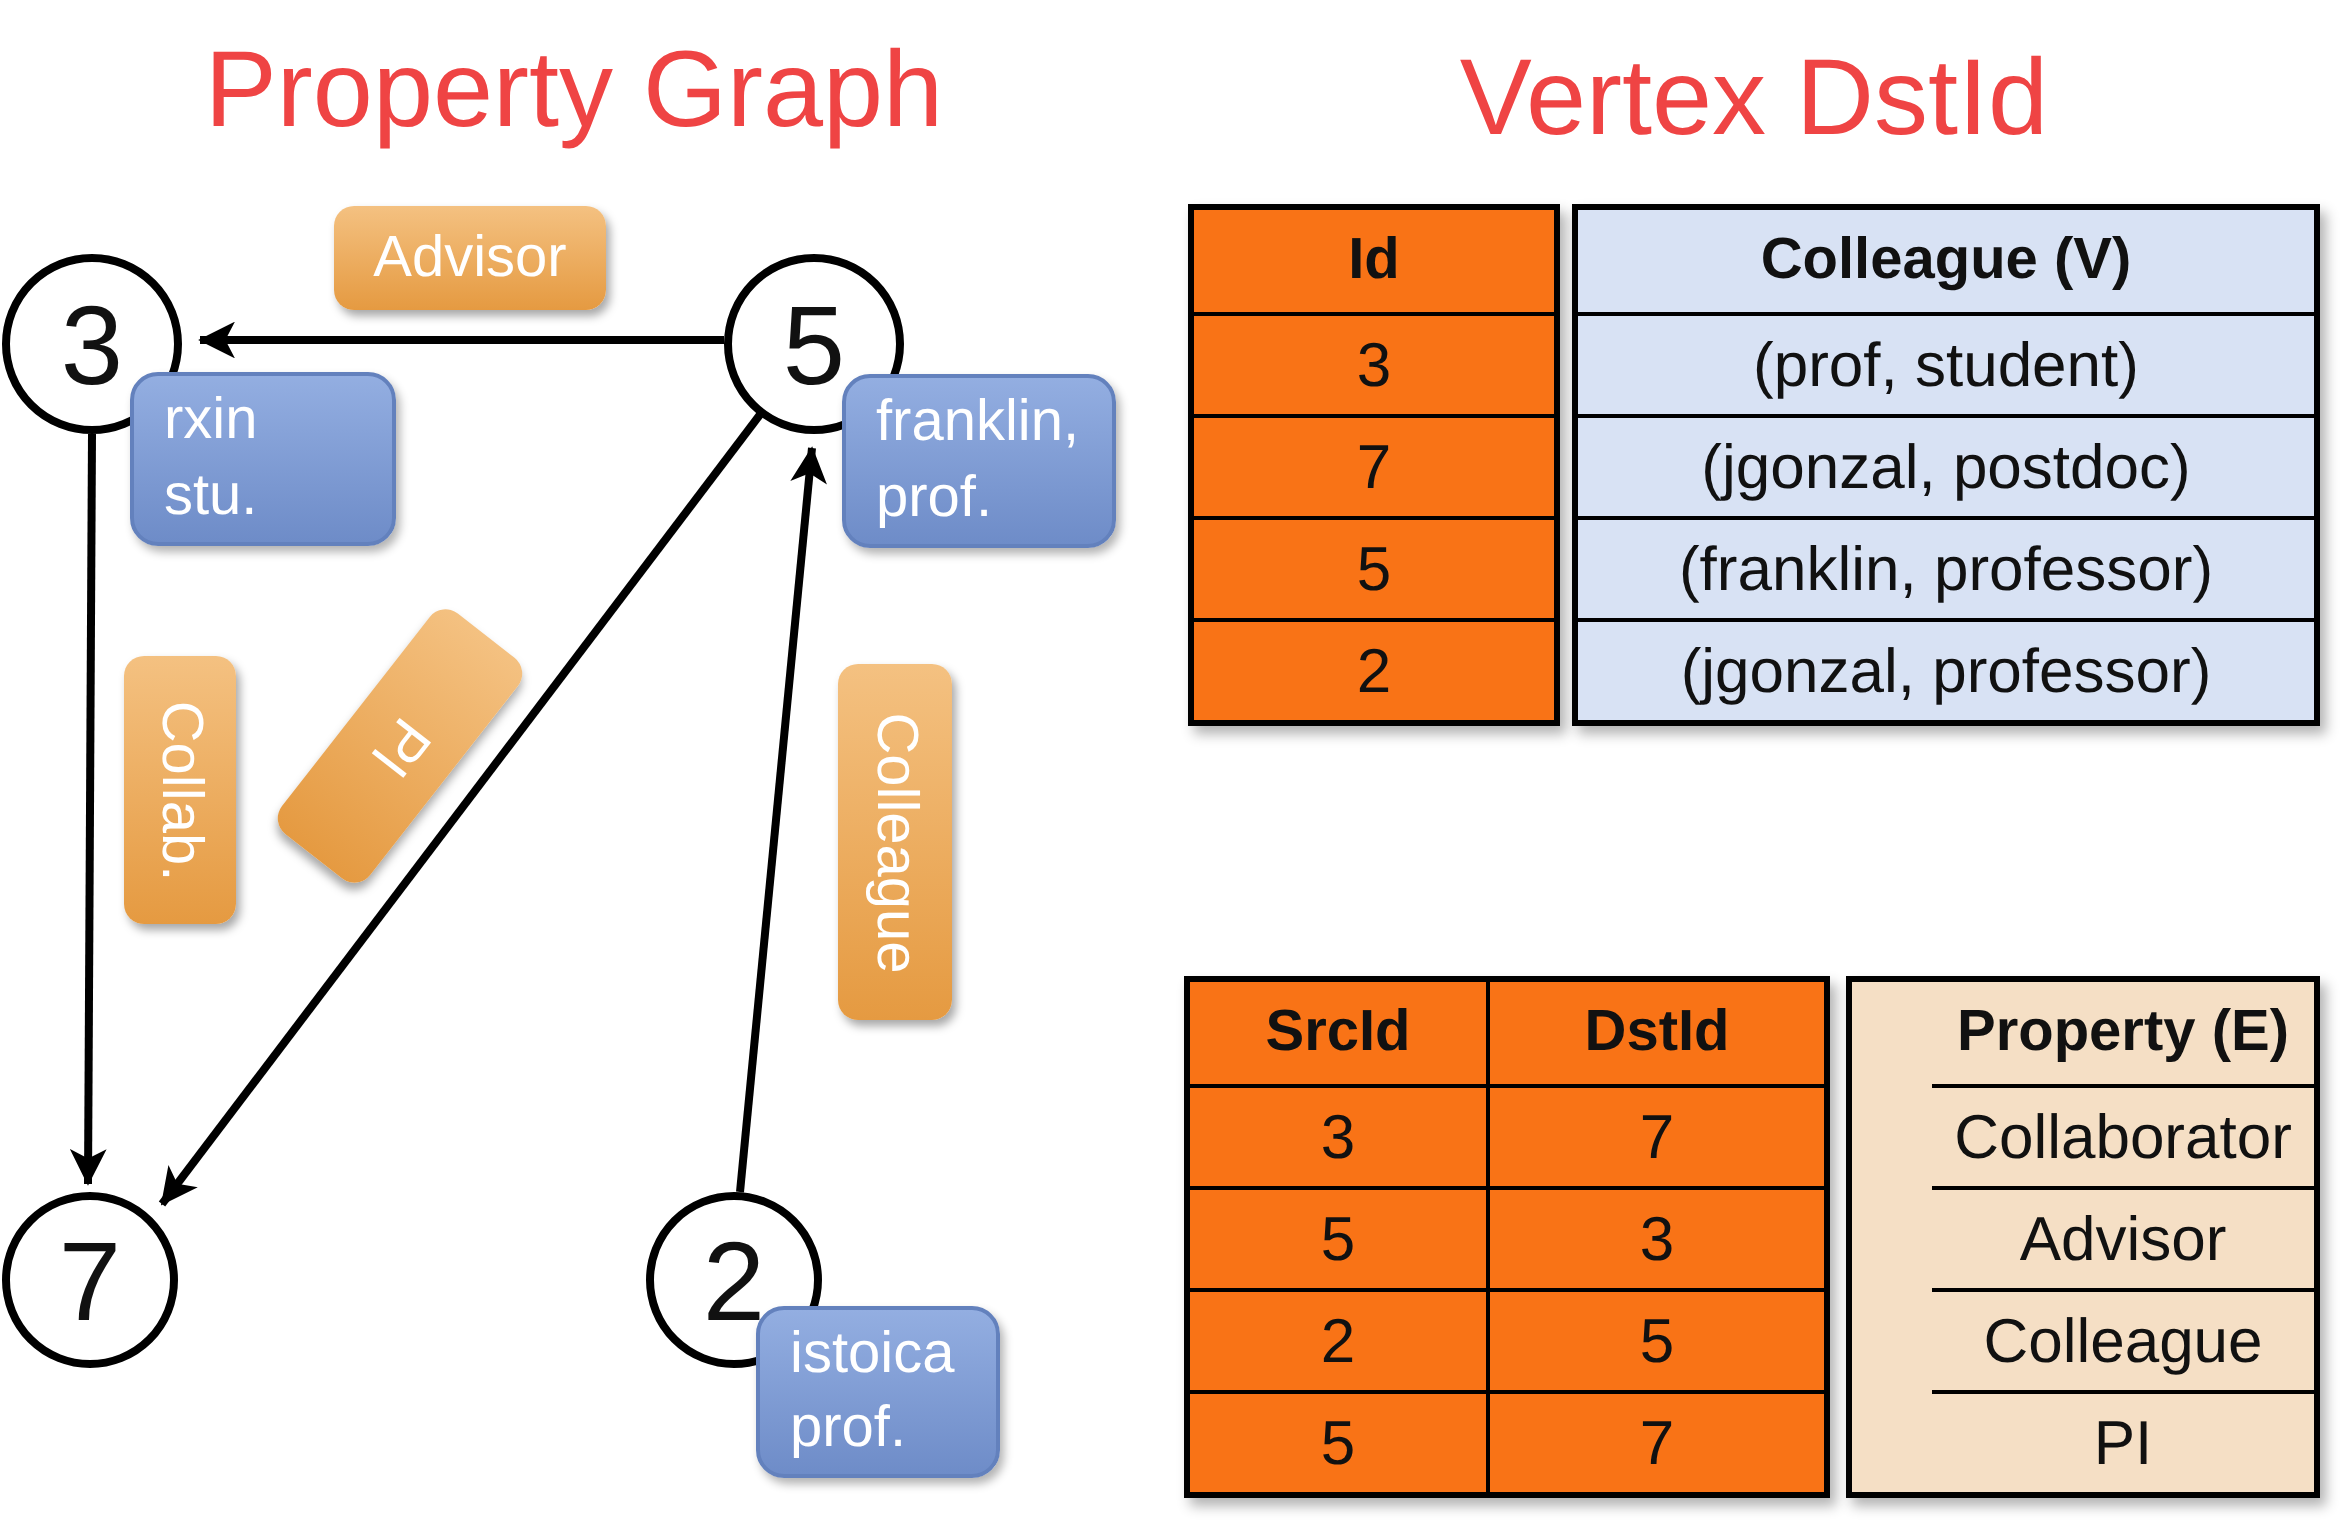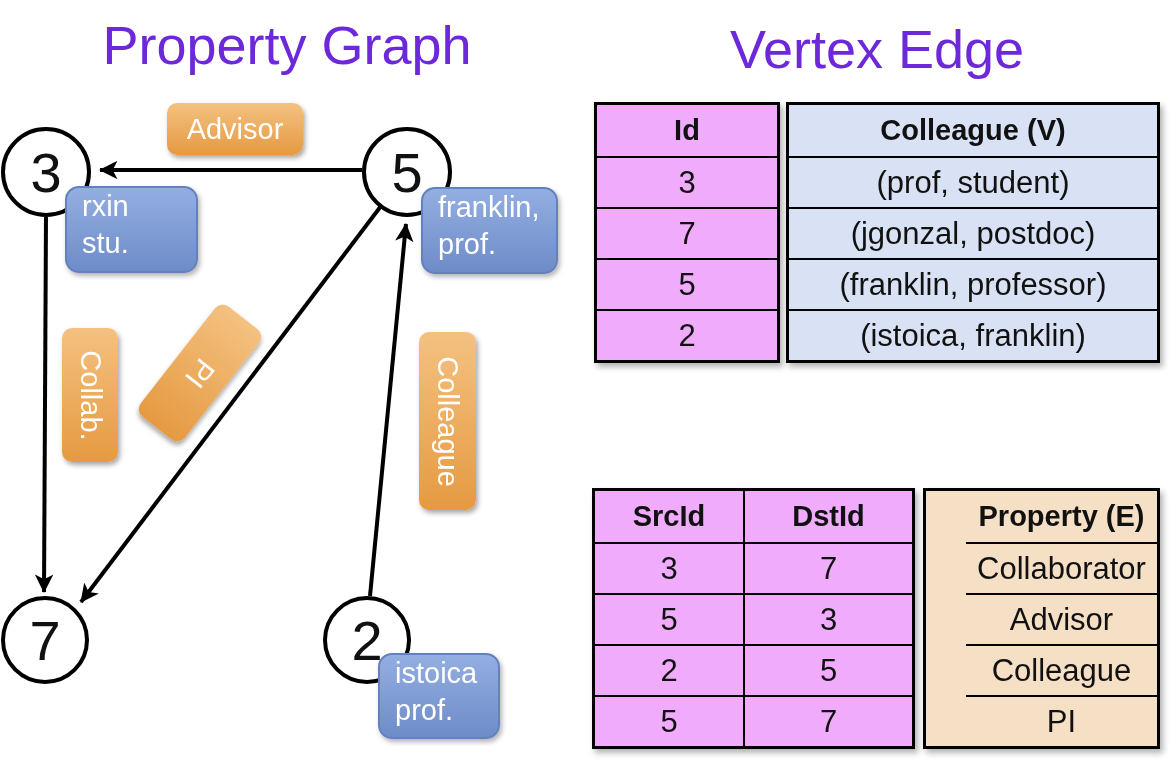--- a/index.html
+++ b/index.html
@@ -3,21 +3,21 @@
 <meta charset="utf-8">
 <style>
   html,body{margin:0;padding:0;background:#fff;}
   #stage{
     position:relative;width:1170px;height:760px;overflow:hidden;background:#fff;
     font-family:"Liberation Sans",sans-serif;color:#111;
   }
   .abs{position:absolute;}
   
   .big-title{
-    font-size:54px;font-weight:400;color:#6d28d9;text-align:center;
+    font-size:54px;font-weight:400;color:#ef4444;text-align:center;
     letter-spacing:0px;white-space:nowrap;
   }
   
   .node{
     box-sizing:border-box;border:4px solid #000;border-radius:50%;
     background:#fff;display:flex;align-items:center;justify-content:center;
     z-index:1;
   }
   .node .num{font-size:56px;font-weight:400;color:#111;}
   
@@ -30,27 +30,27 @@
     color:#fff;display:flex;align-items:center;justify-content:center;
     font-size:29px;z-index:3;
   }
   .elabel .vtext{transform:rotate(90deg);white-space:nowrap;}
   
   .vlabel{
     box-sizing:border-box;border-radius:14px;
     background:linear-gradient(#93aee1,#6e8cc8);
     border:2px solid #6381bd;
     box-shadow:2px 3px 5px rgba(0,0,0,0.3);
-    color:#fff;display:flex;flex-direction:column;
+    color:#fff;display:flex;flex-direction:column;justify-content:center;
     padding-left:15px;font-size:29px;line-height:1.28;z-index:4;
   }
   
   .table-wrap{display:flex;}
   .subtable{
-    box-sizing:border-box;border:3px solid #000;background:#f0abfc;
+    box-sizing:border-box;border:3px solid #000;background:#f97316;
     display:flex;box-shadow:3px 4px 6px rgba(0,0,0,0.3);
   }
   .tcol{display:flex;flex-direction:column;flex:1;}
   .tcol + .tcol{border-left:2px solid #000;}
   .cell{
     box-sizing:border-box;height:51px;display:flex;align-items:center;justify-content:center;
     font-size:31px;white-space:nowrap;
   }
   .cell + .cell{border-top:2px solid #000;}
   .cell.hdr{font-weight:700;font-size:29px;}
@@ -111,40 +111,40 @@
   <div class="vlabel abs" style="left:421px;top:187px;width:137px;height:87px;">
     <span>franklin,</span>
     <span>prof.</span>
   </div>
   <div class="vlabel abs" style="left:378px;top:653px;width:122px;height:86px;">
     <span>istoica</span>
     <span>prof.</span>
   </div>
 
   <div class="abs" style="left:594px;top:18px;width:566px;">
-    <div class="big-title">Vertex Edge</div>
+    <div class="big-title">Vertex DstId</div>
   </div>
 
   <div class="table-wrap abs" style="left:594px;top:102px;column-gap:6px;">
     <div class="subtable" style="width:186px;">
       <div class="tcol">
         <div class="cell hdr">Id</div>
         <div class="cell">3</div>
         <div class="cell">7</div>
         <div class="cell">5</div>
         <div class="cell">2</div>
       </div>
     </div>
     <div class="subtable blue-fill" style="width:374px;">
       <div class="tcol">
         <div class="cell hdr">Colleague (V)</div>
         <div class="cell">(prof, student)</div>
         <div class="cell">(jgonzal, postdoc)</div>
         <div class="cell">(franklin, professor)</div>
-        <div class="cell">(istoica, franklin)</div>
+        <div class="cell">(jgonzal, professor)</div>
       </div>
     </div>
   </div>
 
 
   <div class="table-wrap abs" style="left:592px;top:488px;column-gap:8px;">
     <div class="subtable" style="width:323px;">
       <div class="tcol" style="flex:0 0 148px;">
         <div class="cell hdr">SrcId</div>
         <div class="cell">3</div>

